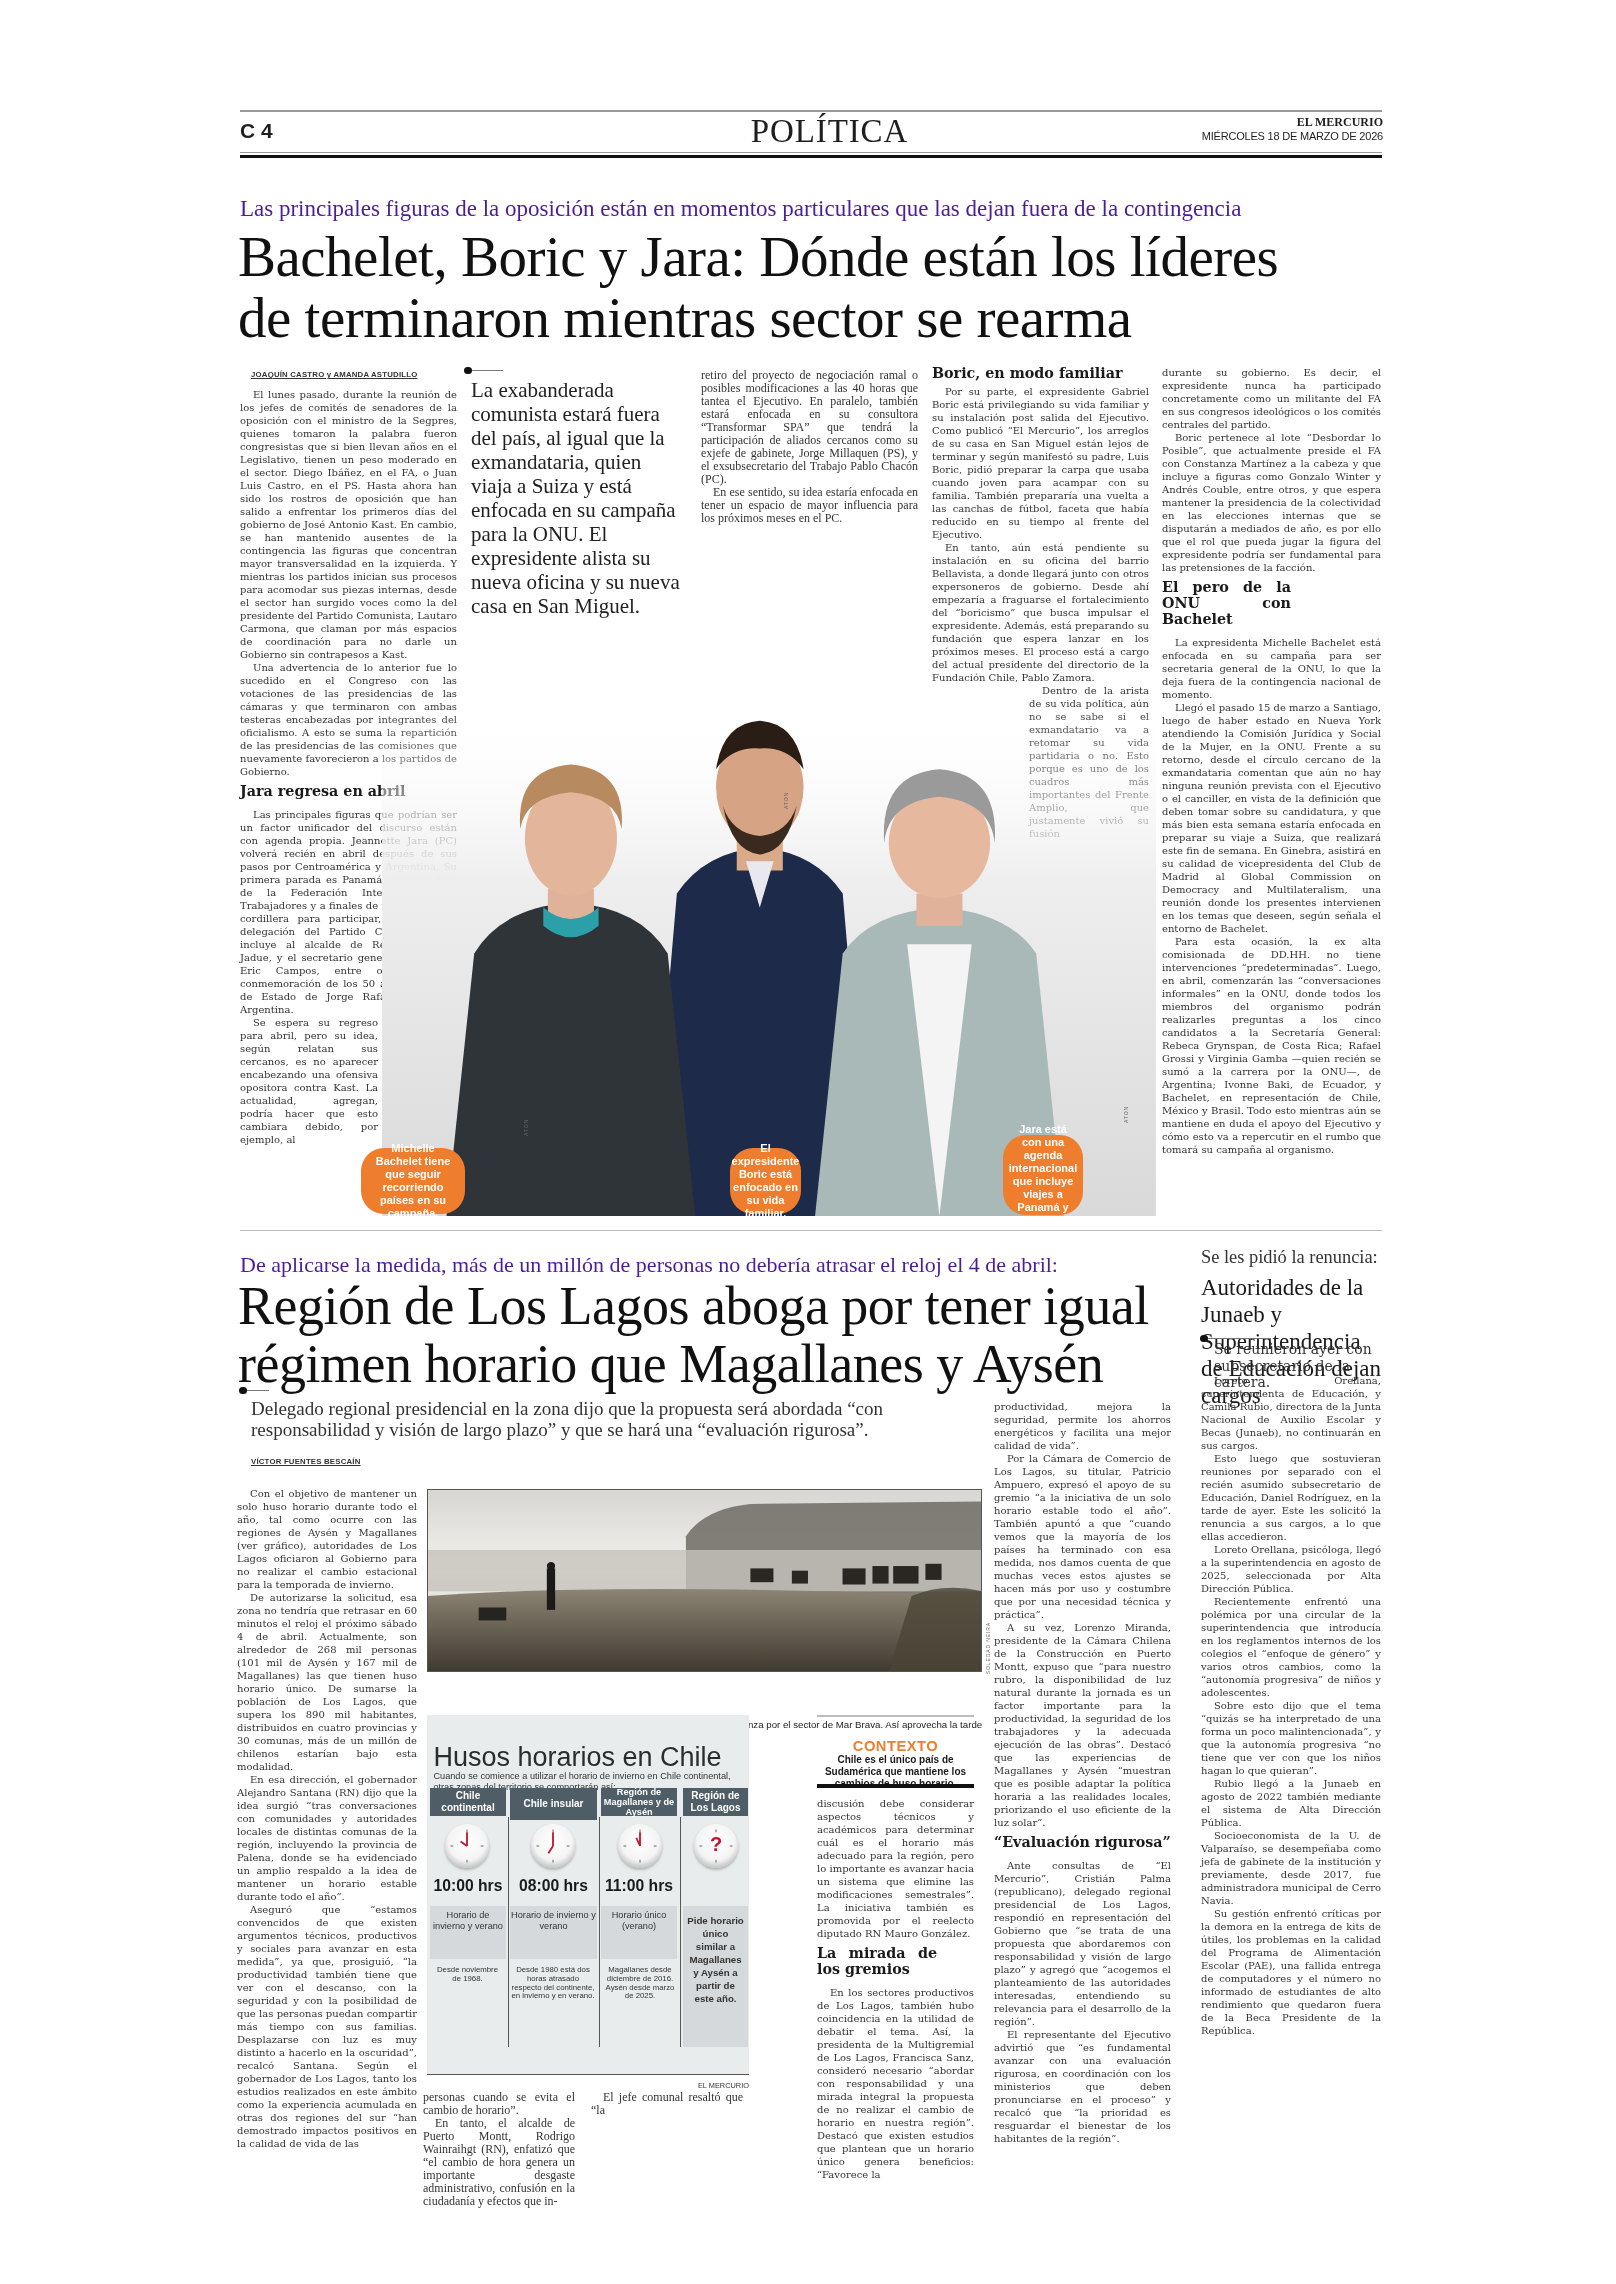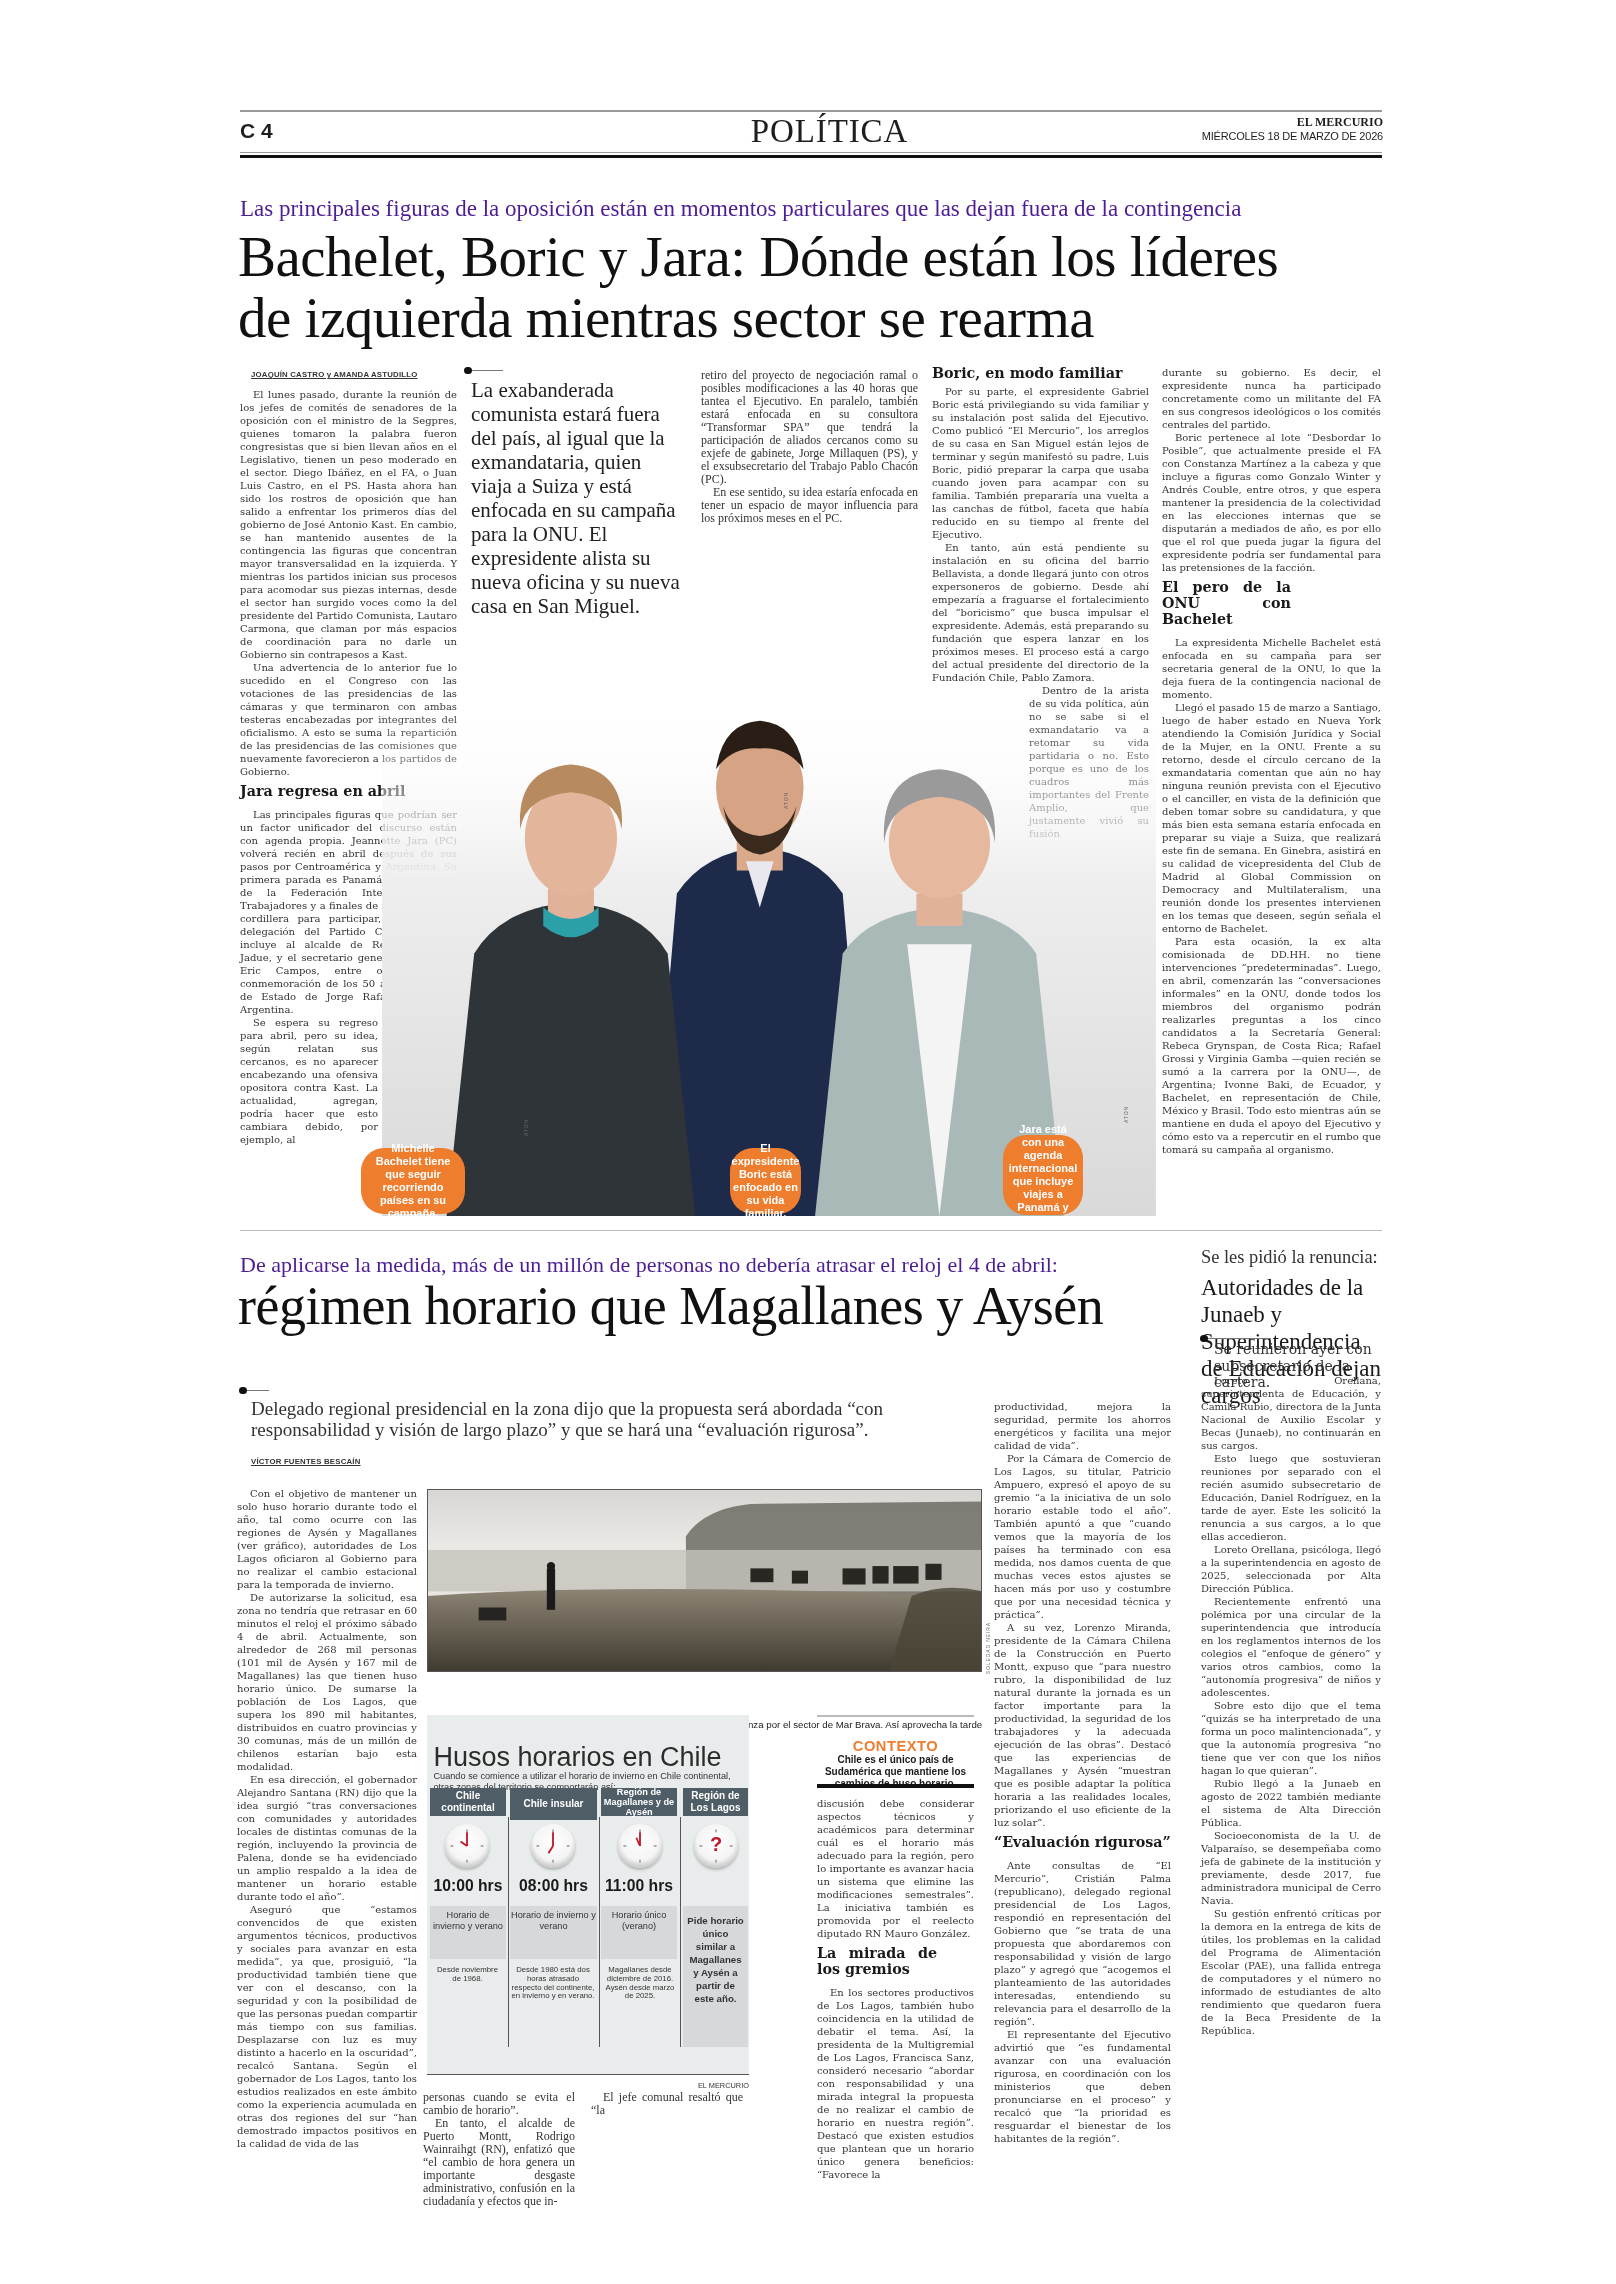--- a/index.html
+++ b/index.html
@@ -55,21 +55,21 @@
 <div class="abs masthead">
   <div>EL MERCURIO</div>
   <div class="date">MIÉRCOLES 18 DE MARZO DE 2026</div>
 </div>
 <div class="rule-thin" style="left:240px; top:152px; width:1142px; height:1.4px;"></div>
 <div class="rule-thick" style="left:240px; top:155px; width:1142px; height:2.8px;"></div>
 
 <div class="abs kicker" style="left:240px; top:196px; width:1152px; white-space:nowrap;">Las principales figuras de la oposición están en momentos particulares que las dejan fuera de la contingencia</div>
 <div class="abs headline" style="left:238px; top:226px; width:1152px;">
   <div style="white-space:nowrap;">Bachelet, Boric y Jara: Dónde están los líderes</div>
-  <div style="white-space:nowrap;">de izquierda mientras sector se rearma</div>
+  <div style="white-space:nowrap;">de terminaron mientras sector se rearma</div>
 </div>
 
 <div class="abs byline" style="left:251px; top:370px;">JOAQUÍN CASTRO y AMANDA ASTUDILLO</div>
 <div class="abs col" style="left:240px; top:388px; width:217px;">
   <p>El lunes pasado, durante la reunión de los jefes de comités de senadores de la oposición con el ministro de la Segpres, quienes tomaron la palabra fueron congresistas que si bien llevan años en el Legislativo, tienen un peso moderado en el sector. Diego Ibáñez, en el FA, o Juan Luis Castro, en el PS. Hasta ahora han sido los rostros de oposición que han salido a enfrentar los primeros días del gobierno de José Antonio Kast. En cambio, se han mantenido ausentes de la contingencia las figuras que concentran mayor transversalidad en la izquierda. Y mientras los partidos inician sus procesos para acomodar sus piezas internas, desde el sector han surgido voces como la del presidente del Partido Comunista, Lautaro Carmona, que claman por más espacios de coordinación para no darle un Gobierno sin contrapesos a Kast.</p>
   <p>Una advertencia de lo anterior fue lo sucedido en el Congreso con las votaciones de las presidencias de las cámaras y que terminaron con ambas testeras encabezadas por integrantes del oficialismo. A esto se suma la repartición de las presidencias de las comisiones que nuevamente favorecieron a los partidos de Gobierno.</p>
   <div class="subhead">Jara regresa en abril</div>
   <p>Las principales figuras que podrían ser un factor unificador del discurso están con agenda propia. Jeannette Jara (PC) volverá recién en abril después de sus pasos por Centroamérica y Argentina. Su primera parada es Panamá, para un foro de la Federación Internacional de Trabajadores y a finales de mes cruzará la cordillera para participar, junto a una delegación del Partido Comunista que incluye al alcalde de Recoleta, Fares Jadue, y el secretario general de la CUT, Eric Campos, entre otros, de la conmemoración de los 50 años del golpe de Estado de Jorge Rafael Videla en Argentina.</p>
   <p style="width:138px;">Se espera su regreso para abril, pero su idea, según relatan sus cercanos, es no aparecer encabezando una ofensiva opositora contra Kast. La actualidad, agregan, podría hacer que esto cambiara debido, por ejemplo, al</p>
 </div>
@@ -133,20 +133,21 @@
 <div class="credit" style="left:783px; top:792px;">ATON</div>
 <div class="credit" style="left:1123px; top:1106px;">ATON</div>
 <div class="orange-cap" style="left:361px; top:1148px; width:104px; height:66px;">Michelle Bachelet tiene que seguir recorriendo países en su campaña.</div>
 <div class="orange-cap" style="left:730px; top:1148px; width:71px; height:66px;">El expresidente Boric está enfocado en su vida familiar.</div>
 <div class="orange-cap" style="left:1003px; top:1135px; width:80px; height:80px;">Jara está con una agenda internacional que incluye viajes a Panamá y Argentina.</div>
 
 <div class="rule-thin" style="left:240px; top:1230px; width:1142px; height:1.4px; background:#bbb;"></div>
 
 <div class="abs kicker" style="left:240px; top:1252px; width:944px; white-space:nowrap; font-size:22px;">De aplicarse la medida, más de un millón de personas no debería atrasar el reloj el 4 de abril:</div>
 <div class="abs headline" style="left:238px; top:1277px; width:949px; font-size:54px; line-height:58px;">
+  <div style="white-space:nowrap;">Región de Los Lagos aboga por tener igual</div>
   <div style="white-space:nowrap;">régimen horario que Magallanes y Aysén</div>
 </div>
 <div class="bullet-rule" style="left:241px; top:1390px; width:28px;"></div>
 <div class="abs deck" style="left:251px; top:1398px; width:719px;">Delegado regional presidencial en la zona dijo que la propuesta será abordada “con responsabilidad y visión de largo plazo” y que se hará una “evaluación rigurosa”.</div>
 
 <div class="abs byline" style="left:251px; top:1457px;">VÍCTOR FUENTES BESCAÍN</div>
 
 <div class="abs col" style="left:237px; top:1487px; width:180px;">
   <p>Con el objetivo de mantener un solo huso horario durante todo el año, tal como ocurre con las regiones de Aysén y Magallanes (ver gráfico), autoridades de Los Lagos oficiaron al Gobierno para no realizar el cambio estacional para la temporada de invierno.</p>
   <p>De autorizarse la solicitud, esa zona no tendría que retrasar en 60 minutos el reloj el próximo sábado 4 de abril. Actualmente, son alrededor de 268 mil personas (101 mil de Aysén y 167 mil de Magallanes) las que tienen huso horario único. De sumarse la población de Los Lagos, que supera los 890 mil habitantes, distribuidos en cuatro provincias y 30 comunas, más de un millón de chilenos estarían bajo esta modalidad.</p>

